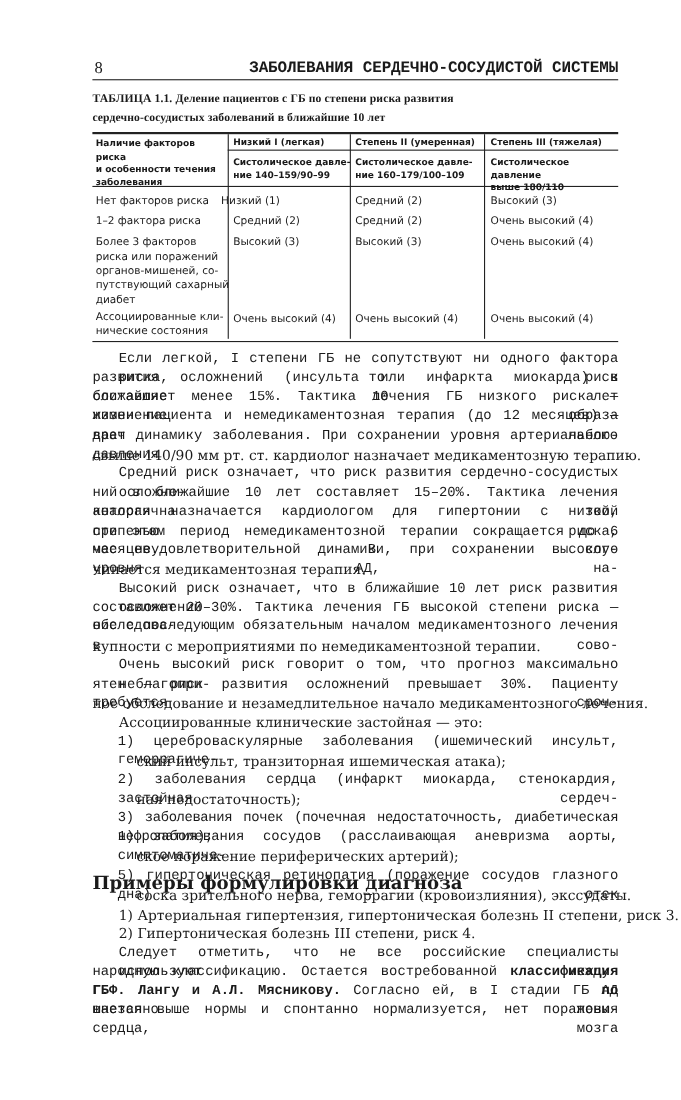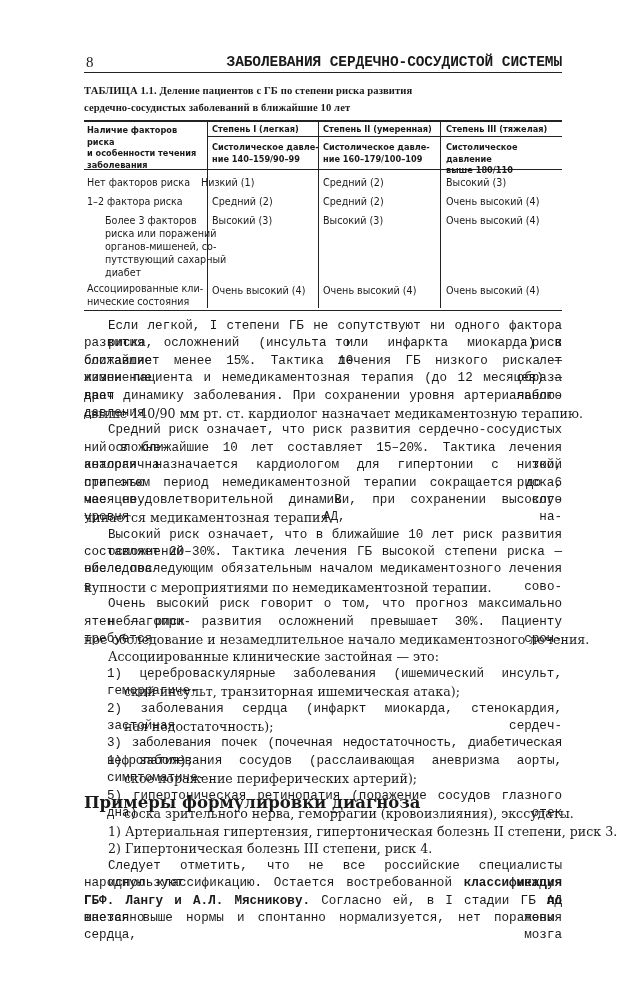--- a/index.html
+++ b/index.html
@@ -47,21 +47,21 @@
 
     <div class="hline" style="left:123px; top:14px; width:355px;"></div>
     <div class="hline" style="left:0; top:47px; width:478px;"></div>
 
     <div class="cell th" style="left:3px; top:3px; width:118px;">
       <div>Наличие факторов риска</div>
       <div>и особенности течения</div>
       <div>заболевания</div>
     </div>
 
-    <div class="cell th" style="left:128px; top:2px;">Степень I (легкая)</div>
+    <div class="cell th" style="left:128px; top:2px;">Низкий I (легкая)</div>
     <div class="cell th" style="left:239px; top:2px;">Степень II (умеренная)</div>
     <div class="cell th" style="left:362px; top:2px;">Степень III (тяжелая)</div>
 
     <div class="cell th" style="left:128px; top:20px;">
       <div>Систолическое давле-</div>
       <div>ние 140–159/90–99</div>
     </div>
     <div class="cell th" style="left:239px; top:20px;">
       <div>Систолическое давле-</div>
       <div>ние 160–179/100–109</div>
@@ -74,21 +74,21 @@
     <div class="cell td" style="left:3px; top:54px;text-align:right;">Нет факторов риска</div>
     <div class="cell td" style="left:117px; top:54px;">Низкий (1)</div>
     <div class="cell td" style="left:239px; top:54px;">Средний (2)</div>
     <div class="cell td" style="left:362px; top:54px;">Высокий (3)</div>
 
     <div class="cell td" style="left:3px; top:73px;">1–2 фактора риска</div>
     <div class="cell td" style="left:128px; top:73px;">Средний (2)</div>
     <div class="cell td" style="left:239px; top:73px;">Средний (2)</div>
     <div class="cell td" style="left:362px; top:73px;">Очень высокий (4)</div>
 
-    <div class="cell td" style="left:21px; top:92px;">
+    <div class="cell td" style="left:3px; top:92px;">
       <div>Более 3 факторов</div>
       <div>риска или поражений</div>
       <div>органов-мишеней, со-</div>
       <div>путствующий сахарный</div>
       <div>диабет</div>
     </div>
     <div class="cell td" style="left:128px; top:92px;">Высокий (3)</div>
     <div class="cell td" style="left:239px; top:92px;">Высокий (3)</div>
     <div class="cell td" style="left:362px; top:92px;">Очень высокий (4)</div>
 

